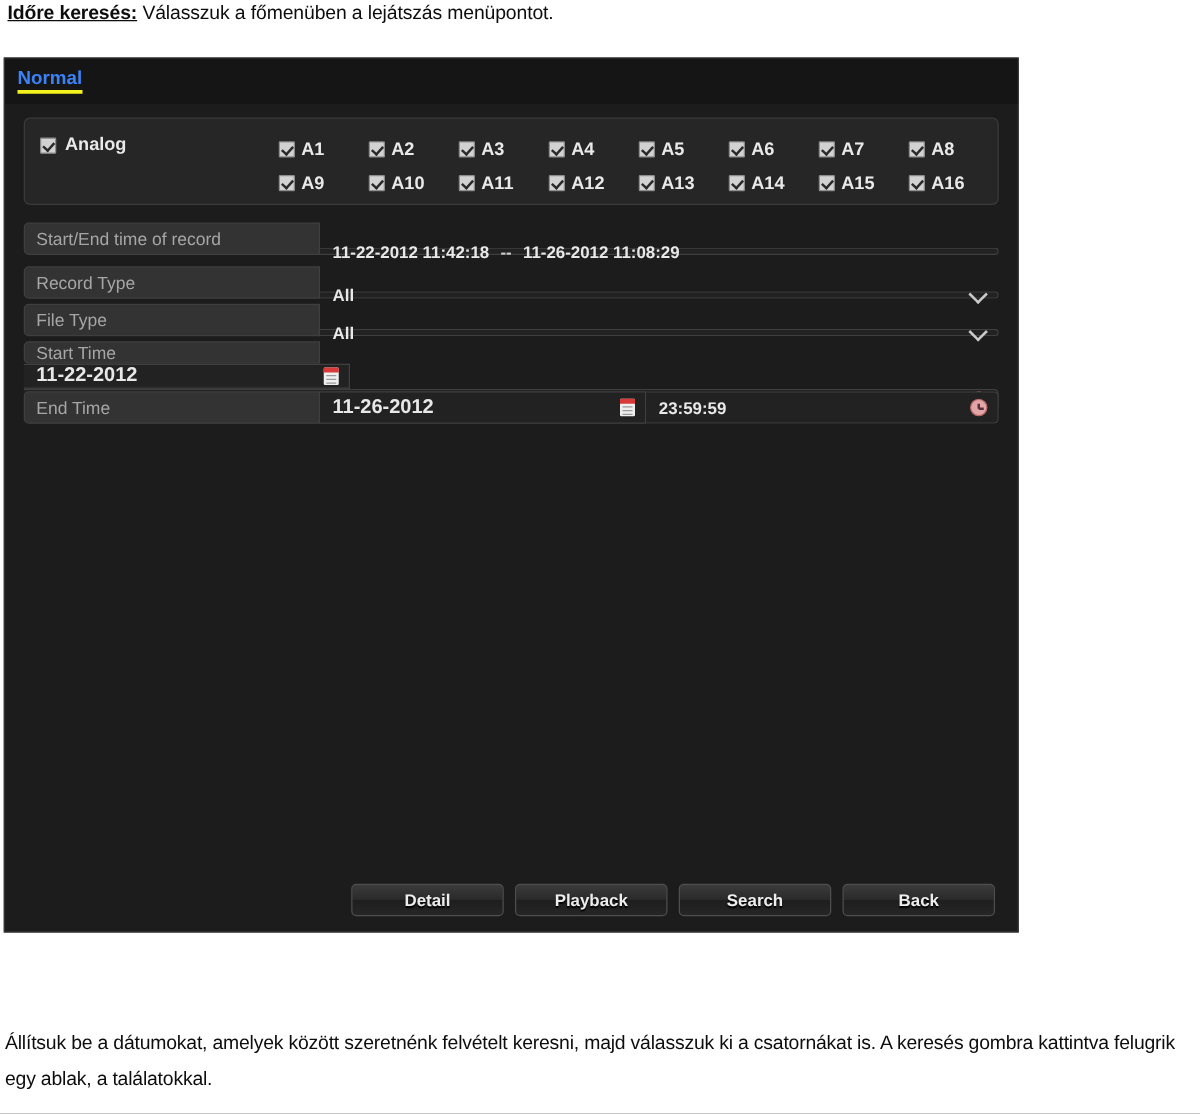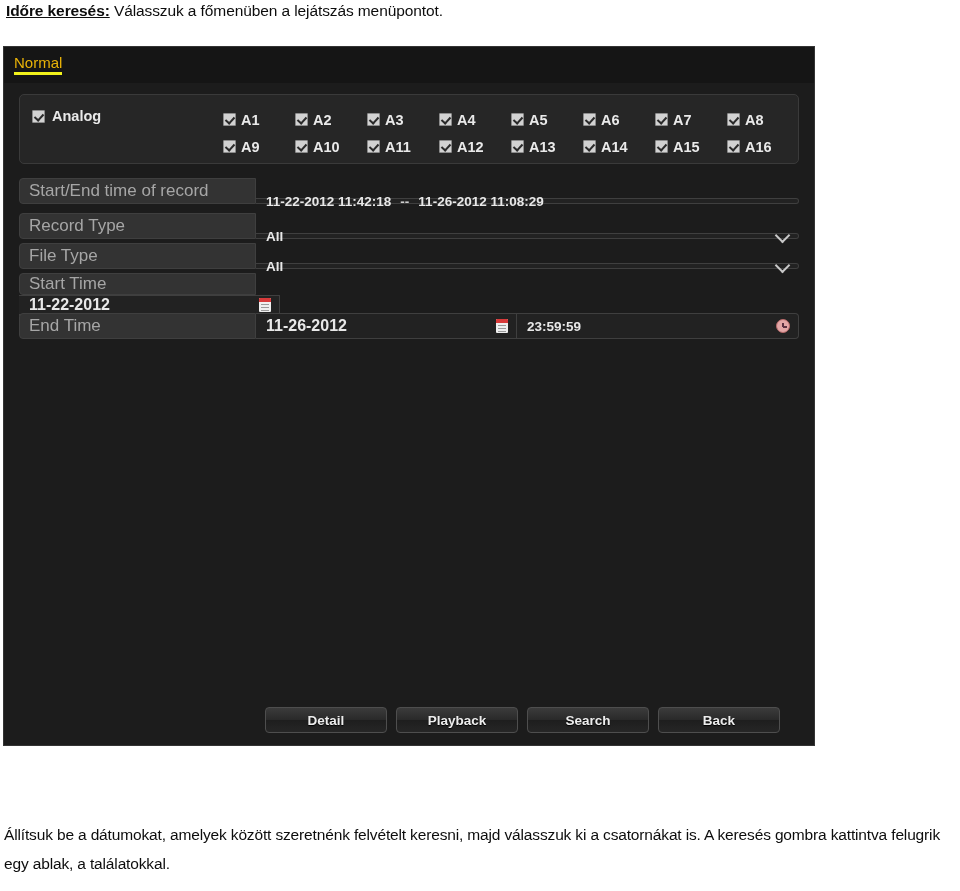--- a/index.html
+++ b/index.html
@@ -59,22 +59,22 @@
     left: 0; top: 0;
     width: 100%;
     height: 36px;
     background: #151515;
   }
   #tab-normal {
     position: absolute;
     left: 10px;
     top: 7px;
     font-size: 15px;
-    font-weight: normal;
-    color: #eab308;
+    font-weight: bold;
+    color: #3b82f6;
     border-bottom: 3px solid #f2f21c;
     padding-bottom: 1px;
     line-height: 17px;
   }
 
   
   #channel-box {
     position: absolute;
     left: 15px;
     top: 47px;
@@ -147,21 +147,21 @@
   }
   .row-label {
     width: 237px;
     background: #333333;
     border: 1px solid #3f3f3f;
     border-radius: 4px 0 0 4px;
     box-sizing: border-box;
     display: flex;
     align-items: center;
     padding-left: 9px;
-    font-size: 17px;
+    font-size: 14px;
     color: #a6a6a6;
   }
   .row-value {
     flex: 1;
     background: #222222;
     border: 1px solid #3f3f3f;
     border-left: none;
     border-radius: 0 4px 4px 0;
     box-sizing: border-box;
     display: flex;
@@ -288,21 +288,21 @@
   
   #button-bar {
     position: absolute;
     left: 0;
     top: 651px;
     width: 100%;
     height: 44px;
     display: flex;
     justify-content: flex-end;
     align-items: center;
-    padding-right: 34px;
+    padding-right: 18px;
     gap: 9px;
     box-sizing: border-box;
   }
   .ui-button {
     width: 122px;
     height: 26px;
     background: linear-gradient(180deg, #3b3b3b 0%, #2a2a2a 48%, #1e1e1e 52%, #262626 100%);
     border: 1px solid #4e4e4e;
     border-radius: 4px;
     box-sizing: border-box;

